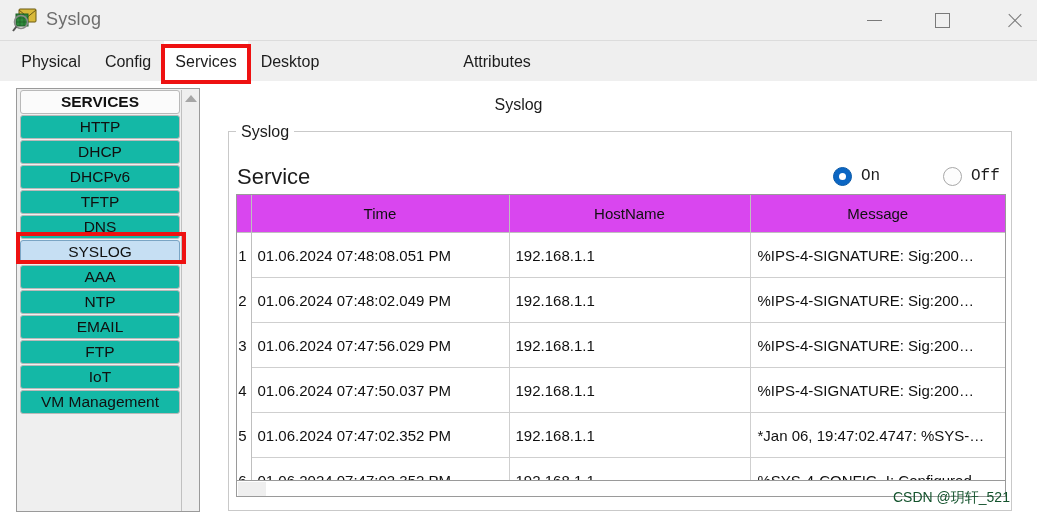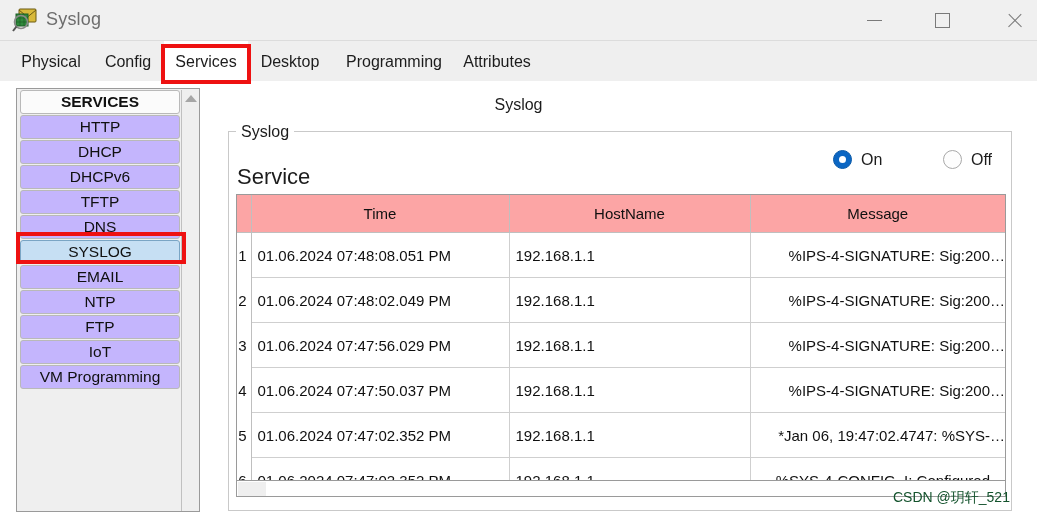--- a/index.html
+++ b/index.html
@@ -117,21 +117,21 @@
   }
   .sidebar-list {
     position: absolute;
     left: 1px; top: 1px;
     width: 164px;
     box-sizing: border-box;
   }
   .svc-item {
     height: 24px;
     margin: 0 2px 1px 2px;
-    background: #c4b5fd;
+    background: #14b8a6;
     border: 1px solid #b9b9b9;
     border-radius: 3px;
     box-sizing: border-box;
     display: flex; align-items: center; justify-content: center;
     font-size: 15.5px;
     color: #101010;
     white-space: nowrap;
   }
   .svc-item.header { font-weight: bold; background: #fbfbfb; }
   .svc-item.selected {
@@ -180,22 +180,22 @@
     z-index: 3;
   }
   .service-label {
     position: absolute;
     left: 237px; top: 82px;
     font-size: 22px;
     color: #1c1c1c;
   }
   .radio-group {
     position: absolute;
-    top: 68px;
-    display: flex; align-items: flex-end;
+    top: 85px;
+    display: flex; align-items: flex-start; font-family: Liberation Mono, monospace;
   }
   .radio-on  { left: 833px; }
   .radio-off { left: 943px; }
   .radio-dot {
     width: 19px; height: 19px;
     border-radius: 50%;
     box-sizing: border-box;
     display: inline-block;
   }
   .radio-dot.on {
@@ -244,21 +244,21 @@
   table.log th {
     height: 37px;
     font-weight: normal;
     font-size: 15px;
     color: #101010;
     border-right: 1px solid #bfbfbf;
     border-bottom: 1px solid #bfbfbf;
     text-align: center;
     padding: 0;
     vertical-align: middle;
-    background: #fca5a5;
+    background: #d946ef;
   }
   table.log th.num-head { border-right: 1px solid #bfbfbf; }
   table.log th:last-child { border-right: none; }
 
   table.log td {
     height: 44px;
     padding: 0 0 0 6px;
     border-right: 1px solid #cfcfcf;
     border-bottom: 1px solid #cfcfcf;
     vertical-align: middle;
@@ -266,21 +266,21 @@
     overflow: hidden;
   }
   table.log td.num {
     text-align: right;
     padding: 0 4px 0 0;
     color: #101010;
     border-right: 1px solid #bfbfbf;
     border-bottom: none;
   }
   table.log td:last-child { border-right: none; }
-  table.log td.msg { padding-left: 7px; text-align: right; }
+  table.log td.msg { padding-left: 7px; }
 
   
   .hscroll {
     position: absolute;
     left: 236px; top: 399px;
     width: 770px; height: 16px;
     background: #ffffff;
     border-left: 1px solid #9a9a9a;
     border-right: 1px solid #9a9a9a;
     border-bottom: 1px solid #9a9a9a;
@@ -326,41 +326,41 @@
   <span class="win-btn win-close">
     <span class="glyph-close"></span>
   </span>
 </div>
 
 <div class="tabstrip">
   <div class="tab" style="left:92px;width:72px;">Config</div>
   <div class="tab" style="left:10px;width:82px;">Physical</div>
   <div class="tab active" style="left:164px;width:84px;">Services</div>
   <div class="tab" style="left:248px;width:84px;">Desktop</div>
-  <div class="tab" style="left:332px;width:124px;">Programming</div>
   <div class="tab" style="left:456px;width:82px;">Attributes</div>
 </div>
 <div class="tabstrip-underline"></div>
 
 <div class="content">
 
   <div class="sidebar-wrap">
     <div class="sidebar-list">
       <div class="svc-item header">SERVICES</div>
       <div class="svc-item">HTTP</div>
       <div class="svc-item">DHCP</div>
       <div class="svc-item">DHCPv6</div>
       <div class="svc-item">TFTP</div>
       <div class="svc-item">DNS</div>
       <div class="svc-item selected">SYSLOG</div>
+      <div class="svc-item">AAA</div>
+      <div class="svc-item">NTP</div>
       <div class="svc-item">EMAIL</div>
-      <div class="svc-item">NTP</div>
       <div class="svc-item">FTP</div>
       <div class="svc-item">IoT</div>
-      <div class="svc-item">VM Programming</div>
+      <div class="svc-item">VM Management</div>
     </div>
     <div class="sidebar-scroll">
       <span class="scroll-arrow-up"></span>
     </div>
   </div>
 
   <div class="panel-title">Syslog</div>
 
   <div class="groupbox"></div>
   <div class="groupbox-label">Syslog</div>

